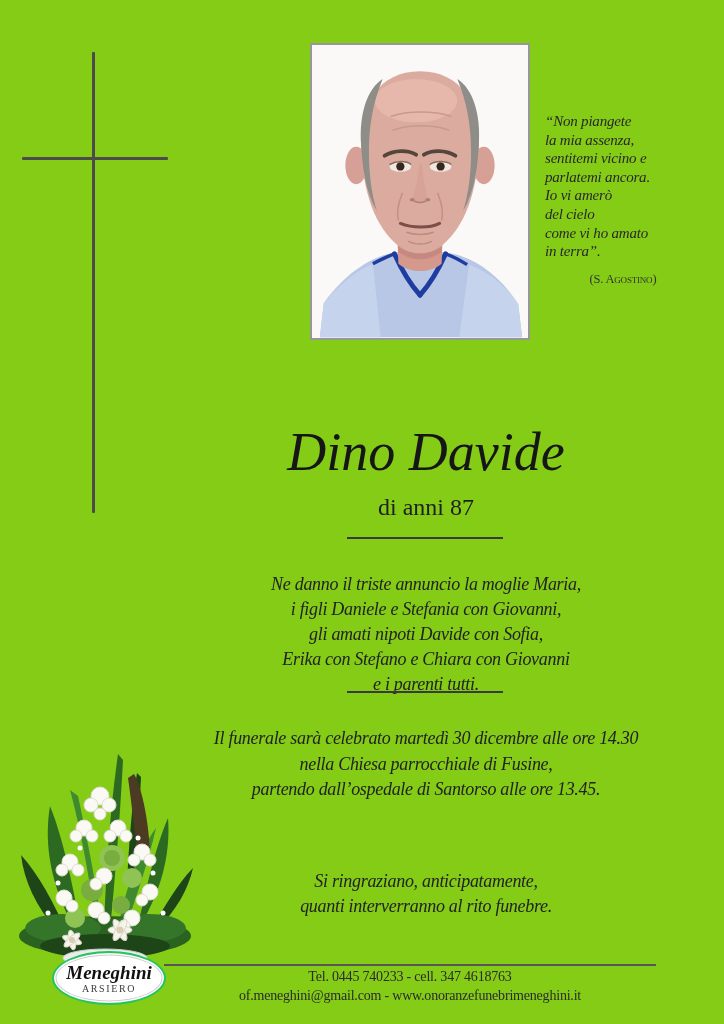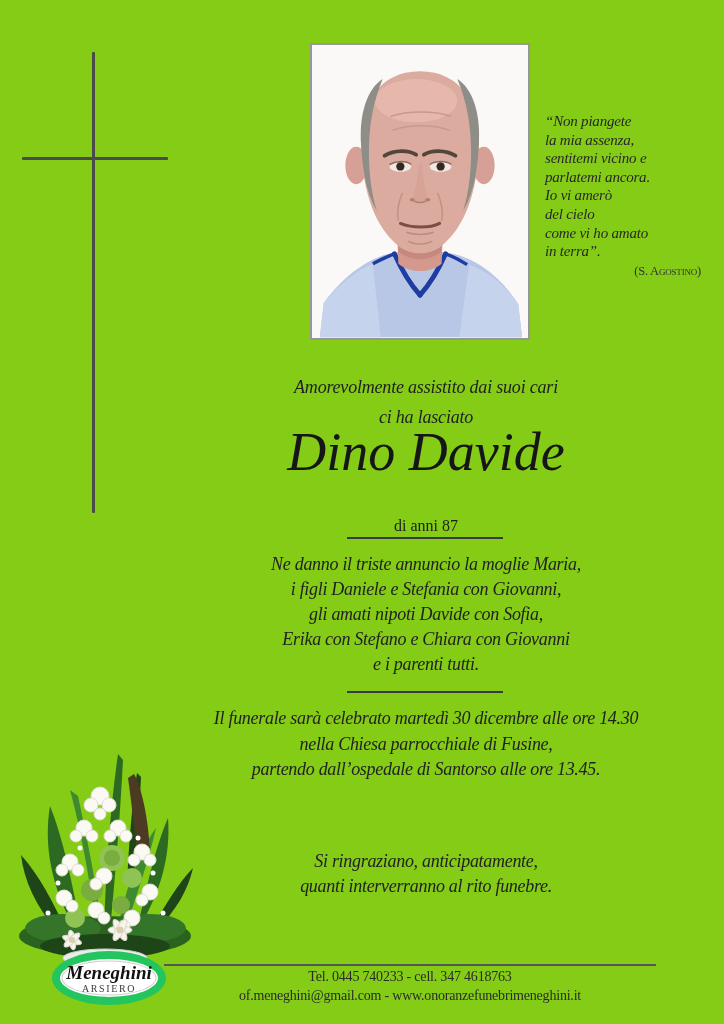--- a/index.html
+++ b/index.html
@@ -16,48 +16,48 @@
   .cross-v{left:92px;top:52px;width:3px;height:461px;background:#4b4b4b;border-radius:1px;}
   .cross-h{left:22px;top:157px;width:146px;height:3px;background:#4b4b4b;border-radius:1px;}
 
   
   .photo{left:310px;top:43px;width:220px;height:297px;border:2px solid #979797;box-sizing:border-box;background:#faf9f7;}
   .photo svg{display:block;width:100%;height:100%;}
 
   
   .quote{left:545px;top:112px;width:176px;font-style:italic;font-size:15px;
          line-height:18.6px;letter-spacing:-0.2px;color:#282828;}
-  .quote-attr{margin-top:1px;font-style:normal;font-variant:small-caps;font-size:12.5px;
-              text-align:right;padding-right:20px;color:#333;}
+  .quote-attr{margin-top:9px;font-style:normal;font-variant:small-caps;font-size:12.5px;
+              text-align:center;padding-right:20px;color:#333;}
 
   
   .col{left:128px;width:596px;}
   .intro{top:372px;font-style:italic;font-size:18px;line-height:30px;letter-spacing:-0.2px;}
   .name{top:420px;font-style:italic;font-size:54px;line-height:64px;color:#161616;}
-  .age{top:511px;font-size:16px;line-height:30px;}
+  .age{top:492px;font-size:24px;line-height:30px;}
   .rule{height:2px;background:#3a3a3a;}
   .rule1{left:347px;top:537px;width:156px;}
   .rule2{left:347px;top:691px;width:156px;}
-  .body-txt{font-style:italic;font-size:18px;letter-spacing:-0.3px;color:#222;}
+  .body-txt{font-style:italic;font-size:18px;letter-spacing:-0.3px;color:#222;margin-top:20px;}
   .family{top:552px;line-height:25px;}
   .funeral{top:706px;line-height:25.5px;}
   .rosary{top:791px;line-height:25.5px;}
   .thanks{top:849px;line-height:25px;}
   .dateline{top:912px;line-height:25px;}
 
   
   .footer-rule{left:164px;top:964px;width:492px;height:2px;background:#555;}
   .footer-text{left:164px;top:967px;width:492px;font-size:14px;line-height:19px;
                letter-spacing:-0.2px;color:#2a2a2a;}
 
   
   .flowers{left:8px;top:678px;width:195px;height:285px;}
 
   
-  .logo{left:52px;top:951px;width:114px;height:54px;background:#fff;border:8px solid #22c55e;
+  .logo{left:52px;top:951px;width:114px;height:54px;background:#fff;border:2px solid #22c55e;
         border-radius:50%;box-sizing:border-box;box-shadow:inset 0 0 0 1.5px #fff,inset 0 0 0 2.5px #cdcdcd;
         display:flex;flex-direction:column;align-items:center;justify-content:center;z-index:3;}
   .logo-name{font-size:19px;font-style:italic;font-weight:bold;color:#111;line-height:20px;}
   .logo-city{font-size:10px;letter-spacing:1.6px;color:#3c3c3c;line-height:9px;margin-top:1px;}
 </style>
 </head>
 <body>
 
 <div class="page">
 
@@ -121,22 +121,20 @@
 la mia assenza,
 sentitemi vicino e
 parlatemi ancora.
 Io vi amerò
 del cielo
 come vi ho amato
 in terra”.</div>
     <div class="quote-attr">(S. Agostino)</div>
   </div>
 
-  <div class="abs col center intro multiline">Amorevolmente assistito dai suoi cari
-ci ha lasciato</div>
   <div class="abs col center name">Dino Davide</div>
   <div class="abs col center age">di anni 87</div>
 
   <div class="abs rule rule1"></div>
   <div class="abs col center body-txt family multiline">Ne danno il triste annuncio la moglie Maria,
 i figli Daniele e Stefania con Giovanni,
 gli amati nipoti Davide con Sofia,
 Erika con Stefano e Chiara con Giovanni
 e i parenti tutti.</div>
   <div class="abs rule rule2"></div>

